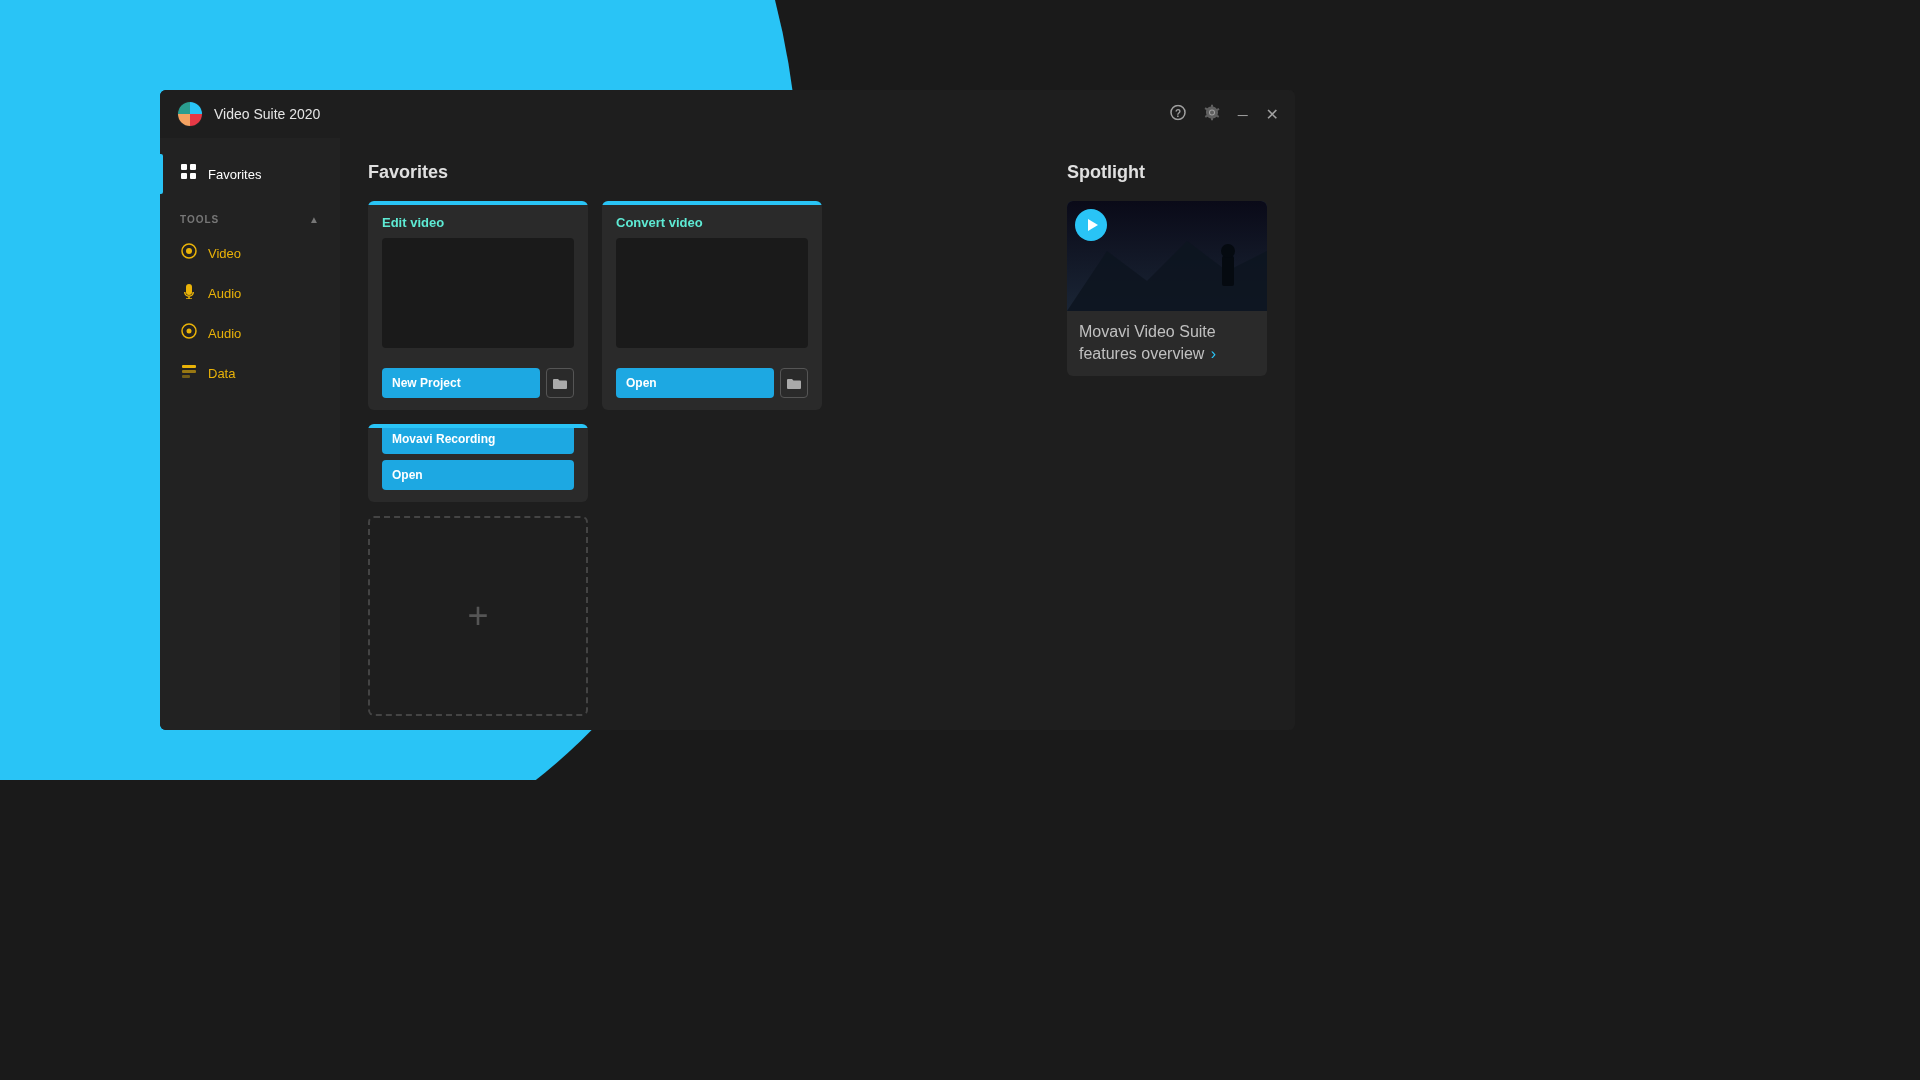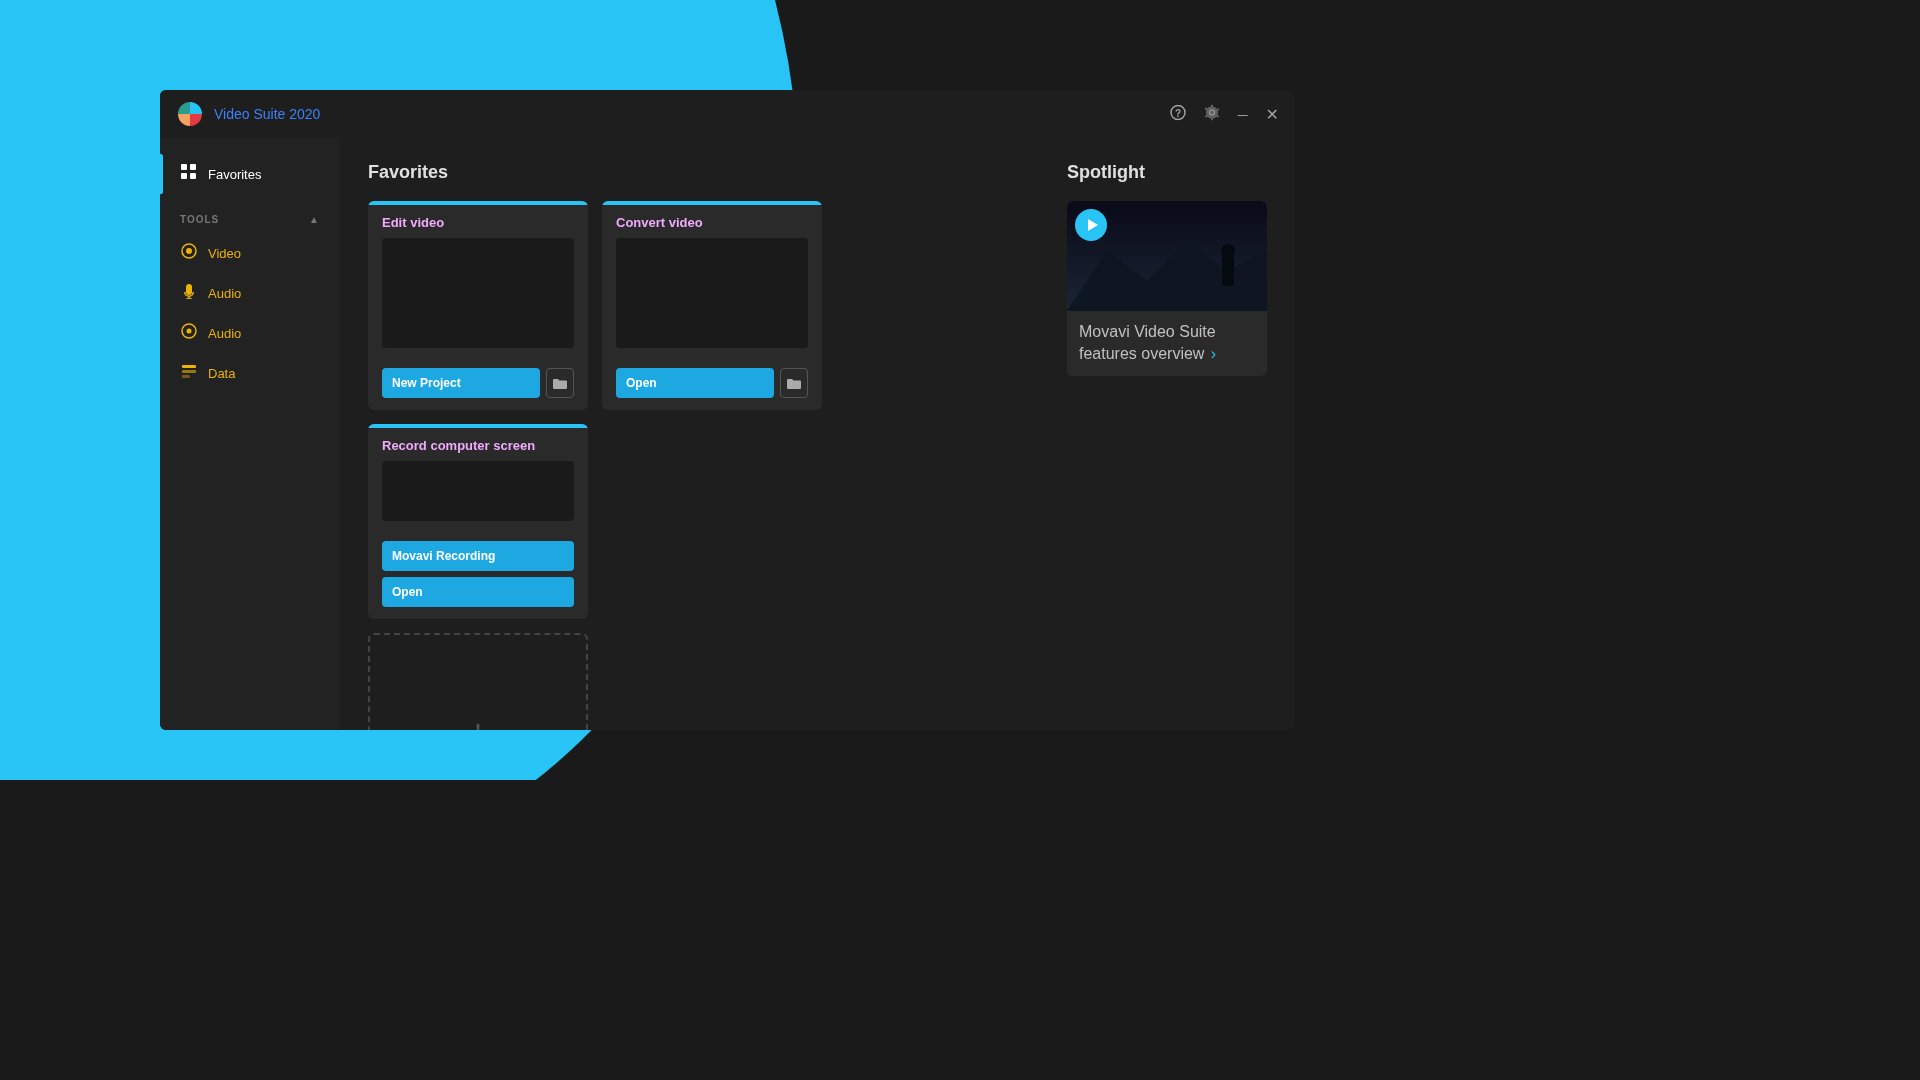--- a/index.html
+++ b/index.html
@@ -54,21 +54,21 @@
       margin-right: 10px;
       flex-shrink: 0;
     }
     .titlebar-title {
       font-size: 14px;
       font-weight: 600;
       color: #e0e0e0;
     }
     .titlebar-title span {
       font-weight: 400;
-      color: #3b82f6;
+      color: #e5e5e5;
     }
     .titlebar-controls {
       position: absolute;
       right: 16px;
       top: 50%;
       transform: translateY(-50%);
       display: flex;
       align-items: center;
       gap: 18px;
     }
@@ -186,21 +186,21 @@
       height: 4px;
       background: #29c4f6;
       border-radius: 6px 6px 0 0;
     }
     .tool-card-body {
       padding: 14px 14px 10px;
     }
     .tool-card-title {
       font-size: 13px;
       font-weight: 600;
-      color: #f0abfc;
+      color: #5eead4;
       margin-bottom: 8px;
     }
     .tool-card-preview {
       width: 100%;
       height: 110px;
       background: #1a1a1a;
       border-radius: 4px;
       margin-bottom: 10px;
     }
     .tool-card-actions {
@@ -457,24 +457,20 @@
               <button class="btn-folder">
                 <svg width="14" height="12" viewBox="0 0 14 12" fill="currentColor">
                   <path d="M1 2h4l1.5 1.5H13a1 1 0 0 1 1 1V11a1 1 0 0 1-1 1H1a1 1 0 0 1-1-1V3a1 1 0 0 1 1-1z"></path>
                 </svg>
               </button>
             </div>
           </div>
 
           <div class="tool-card record-card">
             <div class="tool-card-indicator"></div>
-            <div class="tool-card-body">
-              <div class="tool-card-title">Record computer screen</div>
-              <div class="tool-card-preview" style="height:60px;"></div>
-            </div>
             <div class="tool-card-actions">
               <button class="btn-primary">Movavi Recording</button>
               <button class="btn-primary" style="background:#1da8e2;">Open</button>
             </div>
           </div>
         </div>
 
         <div class="cards-second-row">
           <div class="add-card">
             <span style="font-size: 36px; color: #555;">+</span>

